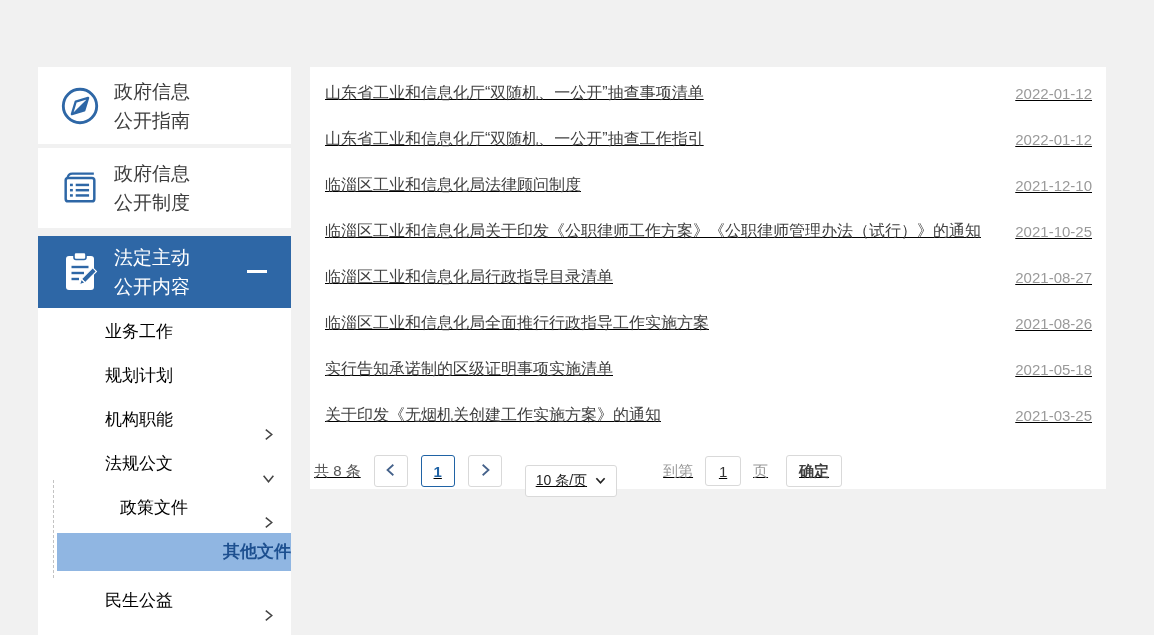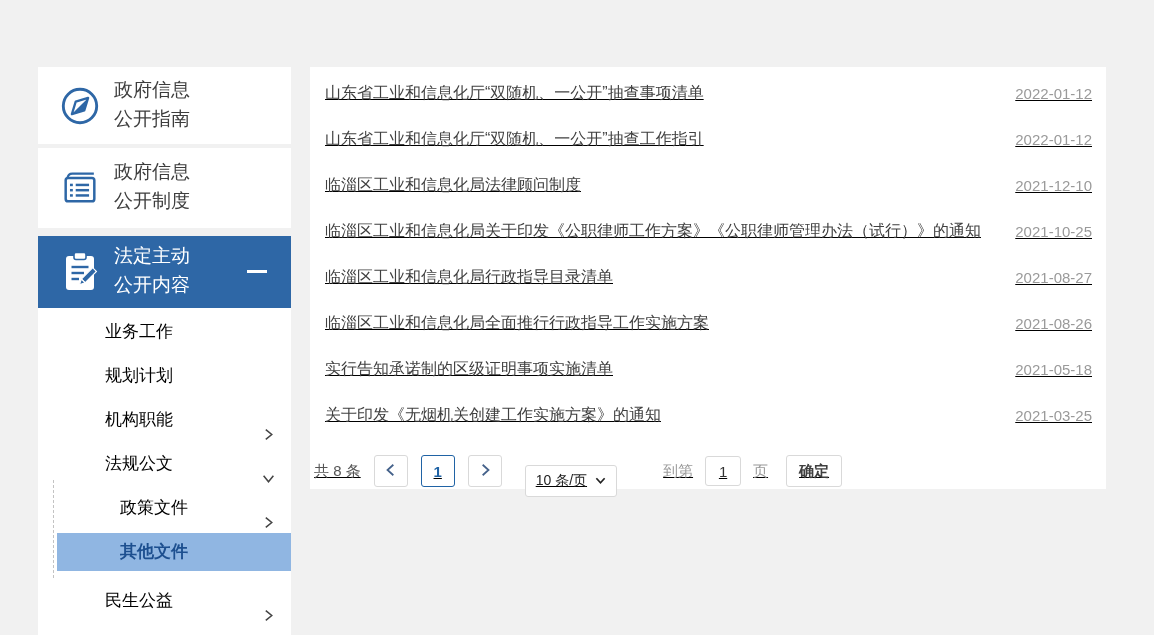--- a/index.html
+++ b/index.html
@@ -5,33 +5,33 @@
   html,body{margin:0;padding:0;}
   body{
     width:1154px;height:635px;position:relative;overflow:hidden;
     background:#f1f1f1;
     font-family:"Liberation Sans","DejaVu Sans",sans-serif;
   }
   .card{position:absolute;background:#fff;}
   
   #card-guide{left:38px;top:67px;width:253px;height:77px;}
   #card-system{left:38px;top:148px;width:253px;height:80px;}
-  .card-inner{display:flex;align-items:center;height:100%;padding-left:20px;box-sizing:border-box;font-family:Liberation Mono, monospace;}
+  .card-inner{display:flex;align-items:center;height:100%;padding-left:20px;box-sizing:border-box;}
   .icon-box{width:44px;display:flex;align-items:center;justify-content:center;flex:none;}
   .card-label{margin-left:12px;font-size:19px;line-height:29px;color:#3d3d3d;}
   
   #section-header{left:38px;top:236px;width:253px;height:72px;background:#2e67a6;position:absolute;}
   #section-header .card-label{color:#fff;}
   .minus-bar{position:absolute;right:24px;top:34px;width:20px;height:3px;background:#fff;}
   
   #menu{left:38px;top:308px;width:253px;height:327px;padding-top:2px;box-sizing:border-box;}
   .menu-item{position:relative;height:44px;line-height:44px;padding-left:67px;font-size:17px;color:#000000;cursor:pointer;}
   .menu-item .chev{position:absolute;right:16px;top:16px;}
   .sub-item{padding-left:82px;}
-  .sub-item.active{margin:3px 0 3px 19px;padding-left:63px;height:38px;line-height:38px;background:#90b6e2;color:#1d4f8f;font-weight:bold;}
+  .sub-item.active{margin:3px 0 3px 19px;padding-left:63px;height:38px;line-height:38px;background:#90b6e2;color:#1d4f8f;font-weight:bold;text-align:right;}
   .spacer-top{margin-top:8px;}
   .dash-line{position:absolute;left:15px;top:172px;height:98px;border-left:1px dashed #c3c3c3;}
   
   #main{left:310px;top:67px;width:796px;height:422px;text-decoration:underline;}
   .rows{padding-top:3px;}
   .row{height:46px;display:flex;align-items:center;padding:0 14px 0 15px;cursor:pointer;}
   .row-title{flex:1;font-size:16px;color:#404040;white-space:nowrap;overflow:hidden;}
   .row-date{font-size:15px;color:#9a9a9a;margin-left:12px;flex:none;}
   
   .pager{display:flex;align-items:center;margin-top:7px;padding-left:4px;font-size:15px;color:#555;}

